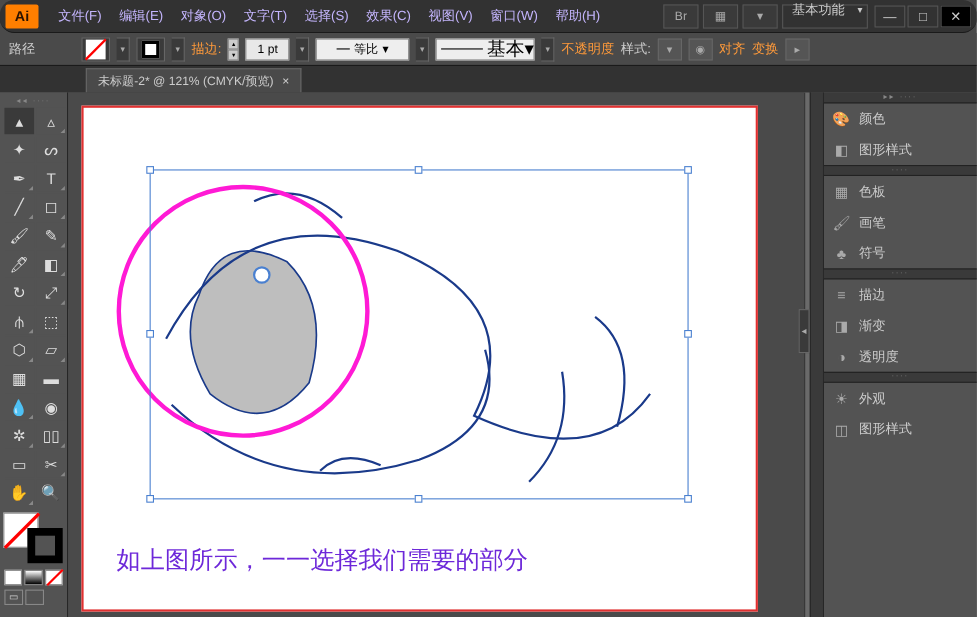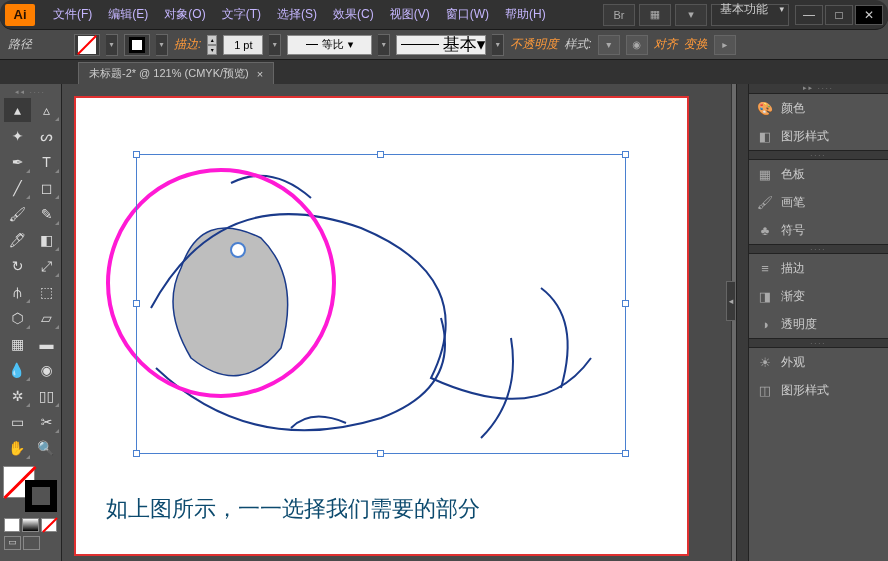--- a/index.html
+++ b/index.html
@@ -12,21 +12,21 @@
 .titlebar-right { margin-left: auto; display: flex; align-items: center; gap: 4px; }
 .win-controls { display: flex; }
 .win-btn { width: 28px; height: 20px; background: #323232; color: #ccc; display: flex; align-items: center; justify-content: center; font-size: 12px; border: 1px solid #555; margin-left: 2px; }
 .win-btn.close { background: #000; }
 .tb-icon { width: 32px; height: 22px; border: 1px solid #555; background: #3a3a3a; display: flex; align-items: center; justify-content: center; color: #aaa; font-size: 11px; }
 .workspace-label { color: #ccc; font-size: 12px; padding: 0 20px 11px 8px; border: 1px solid #555; height: 22px; display: flex; align-items: center; position: relative; }
 .workspace-label::after { content: "▾"; position: absolute; right: 4px; font-size: 9px; }
 
 
 .optionsbar { height: 30px; background: #4a4a4a; display: flex; align-items: center; padding: 0 8px; border-bottom: 1px solid #1a1a1a; gap: 6px; }
-.opt-label { color: #ccc; font-size: 12px; font-style: italic; }
+.opt-label { color: #ccc; font-size: 12px; }
 .opt-label.orange { color: #ff9a3a; }
 .swatch-box { width: 26px; height: 22px; border: 1px solid #666; background: #3a3a3a; position: relative; display: flex; align-items: center; justify-content: center; }
 .no-fill { width: 18px; height: 18px; background: #fff; position: relative; }
 .no-fill::after { content: ""; position: absolute; width: 26px; height: 2px; background: red; transform: rotate(-45deg); top: 8px; left: -4px; }
 .stroke-sw { width: 16px; height: 16px; border: 3px solid #000; background: #fff; }
 .dd-arrow { width: 12px; height: 22px; border: 1px solid #666; border-left: none; background: #3a3a3a; color: #aaa; font-size: 8px; display: flex; align-items: center; justify-content: center; }
 .pt-input { width: 40px; height: 20px; background: #e8e8e8; border: 1px solid #888; font-size: 11px; text-align: center; }
 .stepper { width: 10px; height: 20px; display: flex; flex-direction: column; }
 .stepper div { flex: 1; background: #ccc; border: 1px solid #888; font-size: 6px; display: flex; align-items: center; justify-content: center; }
 .profile-dd { width: 85px; height: 20px; background: #eee; border: 1px solid #888; font-size: 11px; display: flex; align-items: center; padding: 0 18px; gap: 4px; }
@@ -52,21 +52,21 @@
 .fill-stroke { width: 56px; height: 46px; position: relative; margin: 4px auto; }
 .fs-fill { position: absolute; width: 32px; height: 32px; background: #fff; border: 1px solid #888; top: 0; left: 0; }
 .fs-fill::after { content: ""; position: absolute; width: 44px; height: 3px; background: red; transform: rotate(-45deg); top: 14px; left: -6px; }
 .fs-stroke { position: absolute; width: 32px; height: 32px; border: 7px solid #000; background: #535353; bottom: 0; right: 2px; }
 .color-row { display: flex; gap: 2px; padding: 2px; }
 .color-box { width: 17px; height: 14px; border: 1px solid #888; }
 
 
 .canvas-wrap { flex: 1; background: #4a4a4a; padding: 12px 6px 0 12px; position: relative; overflow: hidden; }
 .artboard { width: 615px; height: 460px; background: #fff; border: 2px solid #e03030; position: relative; }
-.caption { position: absolute; bottom: 30px; left: 30px; color: #0c4a6e; font-size: 22px; font-family: Liberation Serif, serif; }
+.caption { position: absolute; bottom: 30px; left: 30px; color: #6d28d9; font-size: 22px; font-family: Liberation Serif, serif; }
 .selection-box { position: absolute; border: 1px solid #4a80d0; top: 56px; left: 60px; width: 490px; height: 300px; }
 .handle { position: absolute; width: 7px; height: 7px; background: #fff; border: 1px solid #4a80d0; }
 .ellipse-pink { position: absolute; width: 230px; height: 230px; border: 4px solid #ff1ad5; border-radius: 50%; top: 70px; left: 30px; }
 .small-circle { position: absolute; width: 16px; height: 16px; border: 2px solid #4a80d0; border-radius: 50%; background: #fff; top: 144px; left: 154px; }
 .vbar { position: absolute; right: 0; top: 0; width: 5px; height: 100%; background: #6a6a6a; border-left: 1px solid #333; }
 
 
 .right-col { width: 152px; display: flex; }
 .right-strip { width: 12px; background: #3a3a3a; border-left: 1px solid #222; }
 .panels { flex: 1; background: #535353; border-left: 1px solid #222; }

